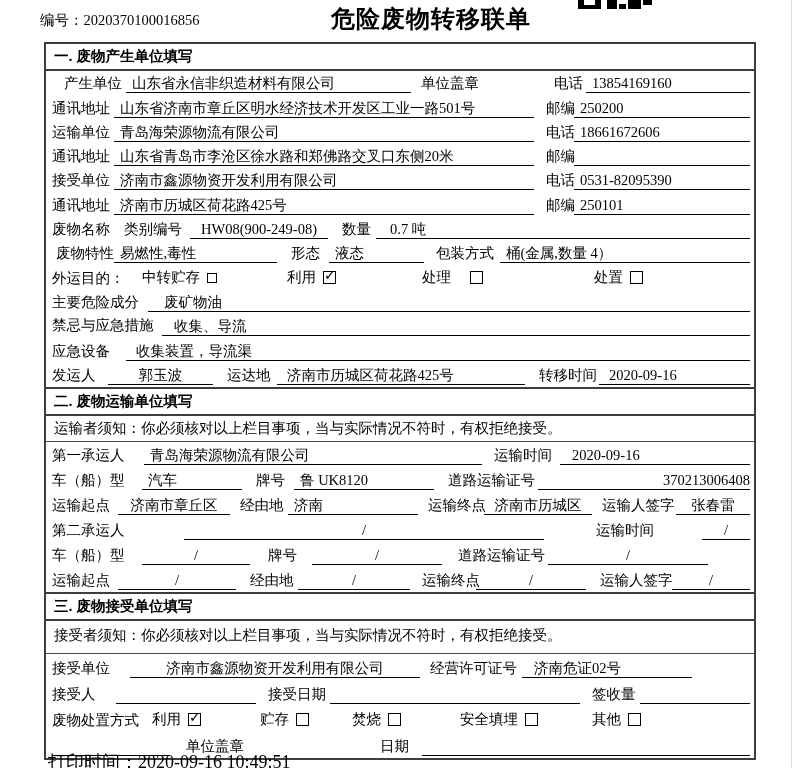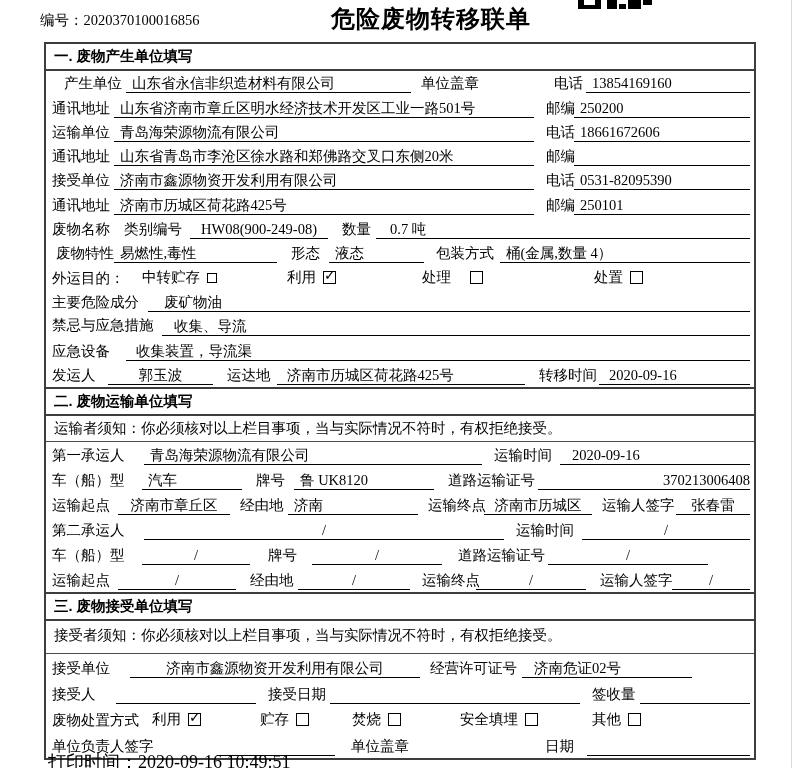--- a/index.html
+++ b/index.html
@@ -188,21 +188,21 @@
       <div class="row" style="height: 25px;">
         <div class="lab" style="width: 66px;">运输起点</div>
         <div class="val ctr" style="width: 112px;">济南市章丘区</div>
         <div class="lab" style="width: 58px; padding-left: 10px;">经由地</div>
         <div class="val" style="width: 130px;">济南</div>
         <div class="lab" style="width: 66px; padding-left: 10px;">运输终点</div>
         <div class="val ctr" style="width: 108px;">济南市历城区</div>
         <div class="lab" style="width: 84px; padding-left: 10px;">运输人签字</div>
         <div class="val ctr fx">张春雷</div>
       </div>
-      <div class="row" style="height: 25px;">
+      <div class="row" style="height: 25px; gap: 40px;">
         <div class="lab" style="width: 92px;">第二承运人</div>
         <div class="val ctr" style="width: 360px;">/</div>
         <div class="lab" style="width: 78px; padding-left: 12px;">运输时间</div>
         <div class="val ctr fx">/</div>
       </div>
       <div class="row" style="height: 25px;">
         <div class="lab" style="width: 90px;">车（船）型</div>
         <div class="val ctr" style="width: 108px;">/</div>
         <div class="lab" style="width: 62px; padding-left: 18px;">牌号</div>
         <div class="val ctr" style="width: 130px;">/</div>
@@ -256,21 +256,20 @@
         <div class="chk" style="width: 132px;">
           <div class="chk-t">安全填埋</div>
           <div class="box"></div>
         </div>
         <div class="chk fx">
           <div class="chk-t">其他</div>
           <div class="box"></div>
         </div>
       </div>
       <div class="row" style="height: 26px;">
-        <div class="lab" style="width: 165px;">单位负责人签字</div>
         <div class="val" style="width: 118px;"></div>
         <div class="lab" style="width: 80px; padding-left: 16px;">单位盖章</div>
         <div class="sp" style="width: 130px;"></div>
         <div class="lab" style="width: 42px;">日期</div>
         <div class="val fx"></div>
       </div>
     </div>
   </div>
 
 <div class="footer-print">

